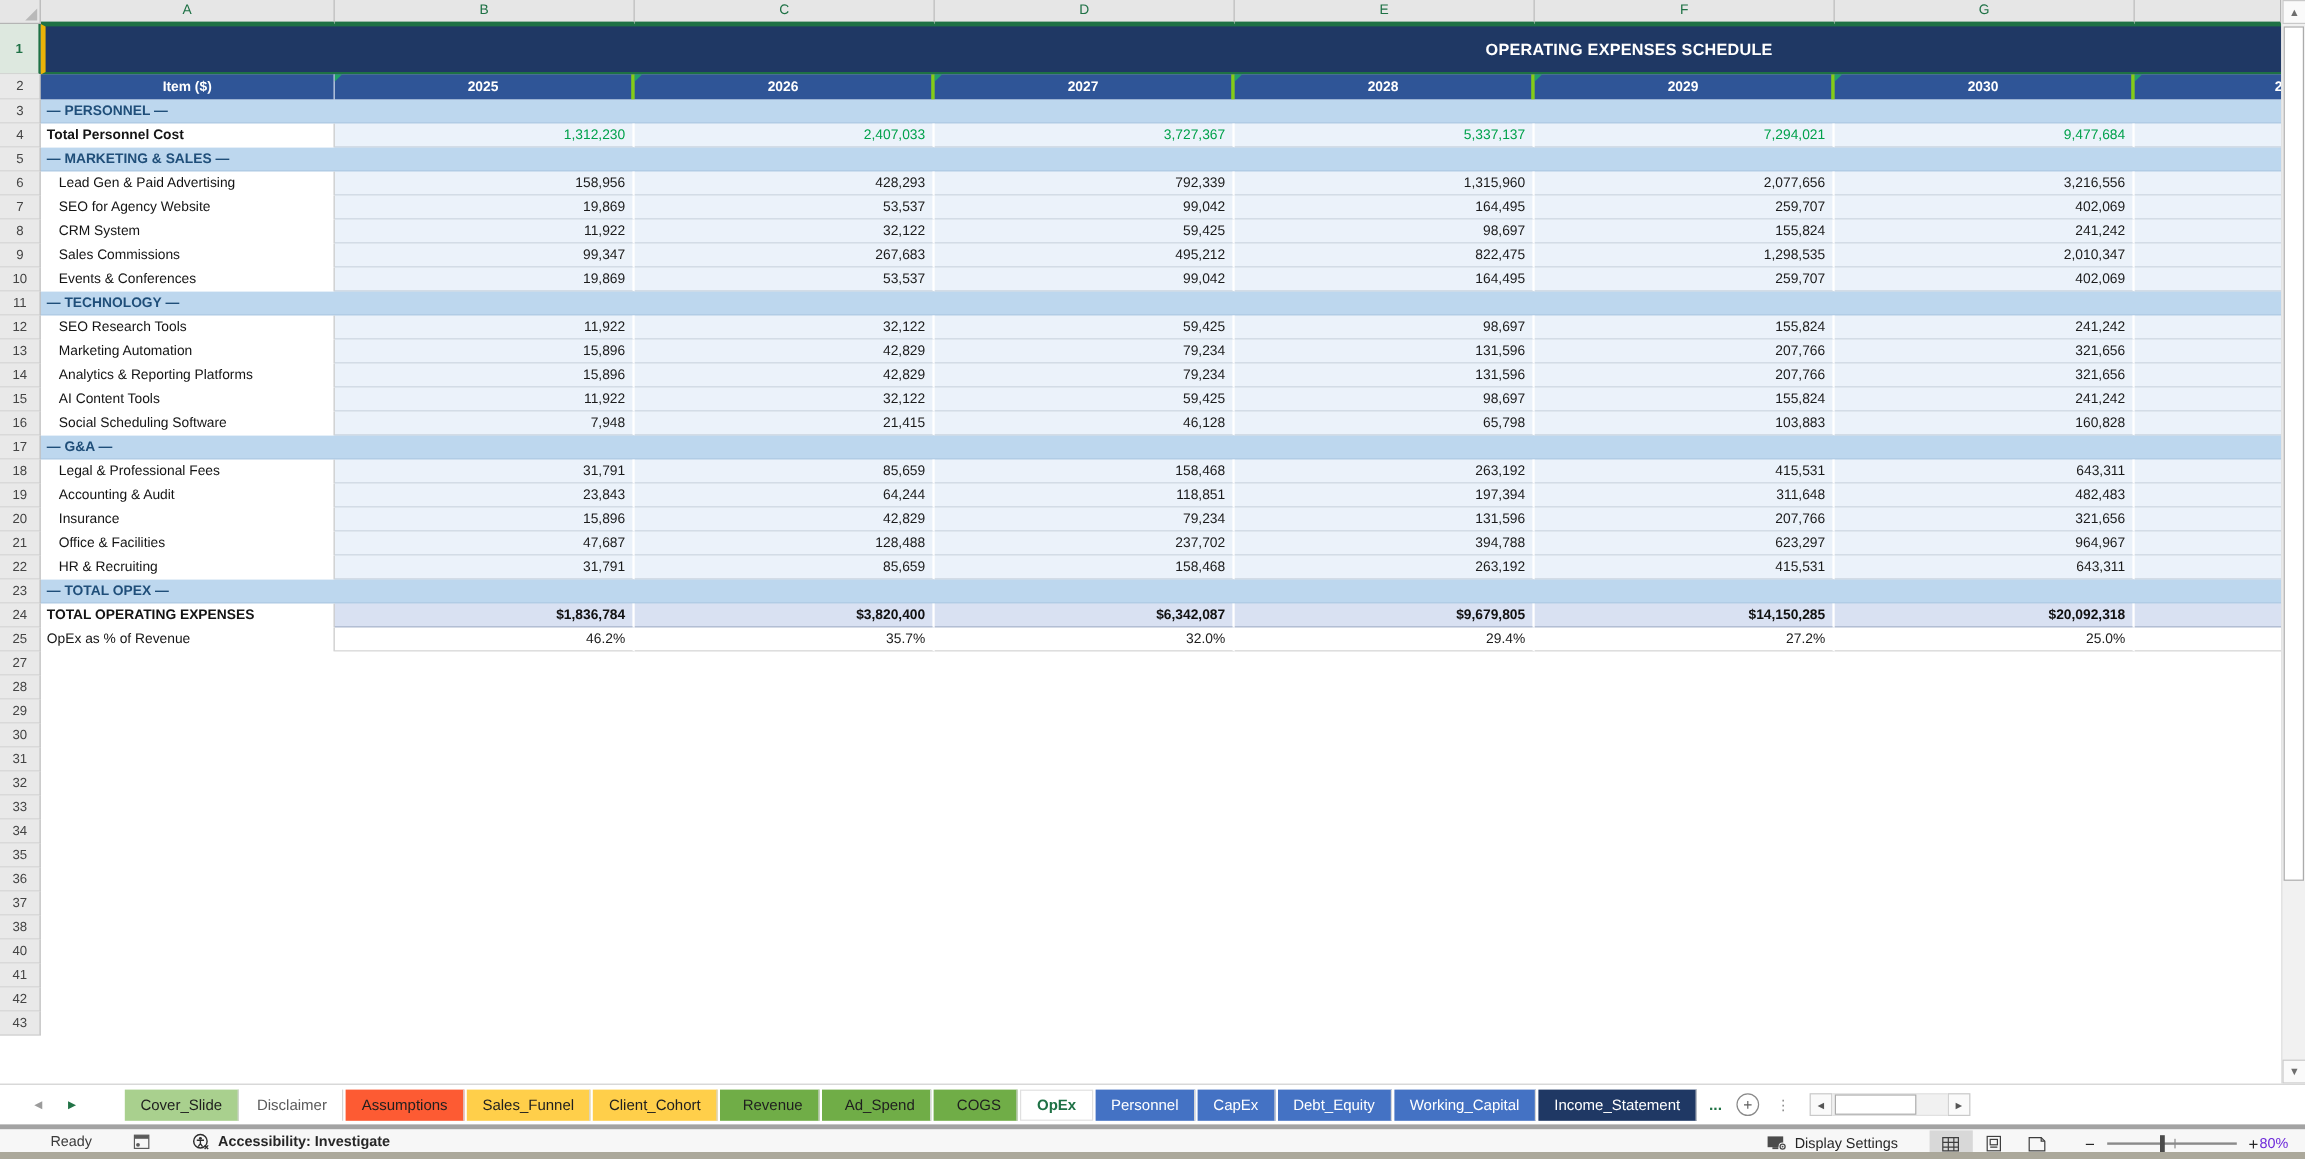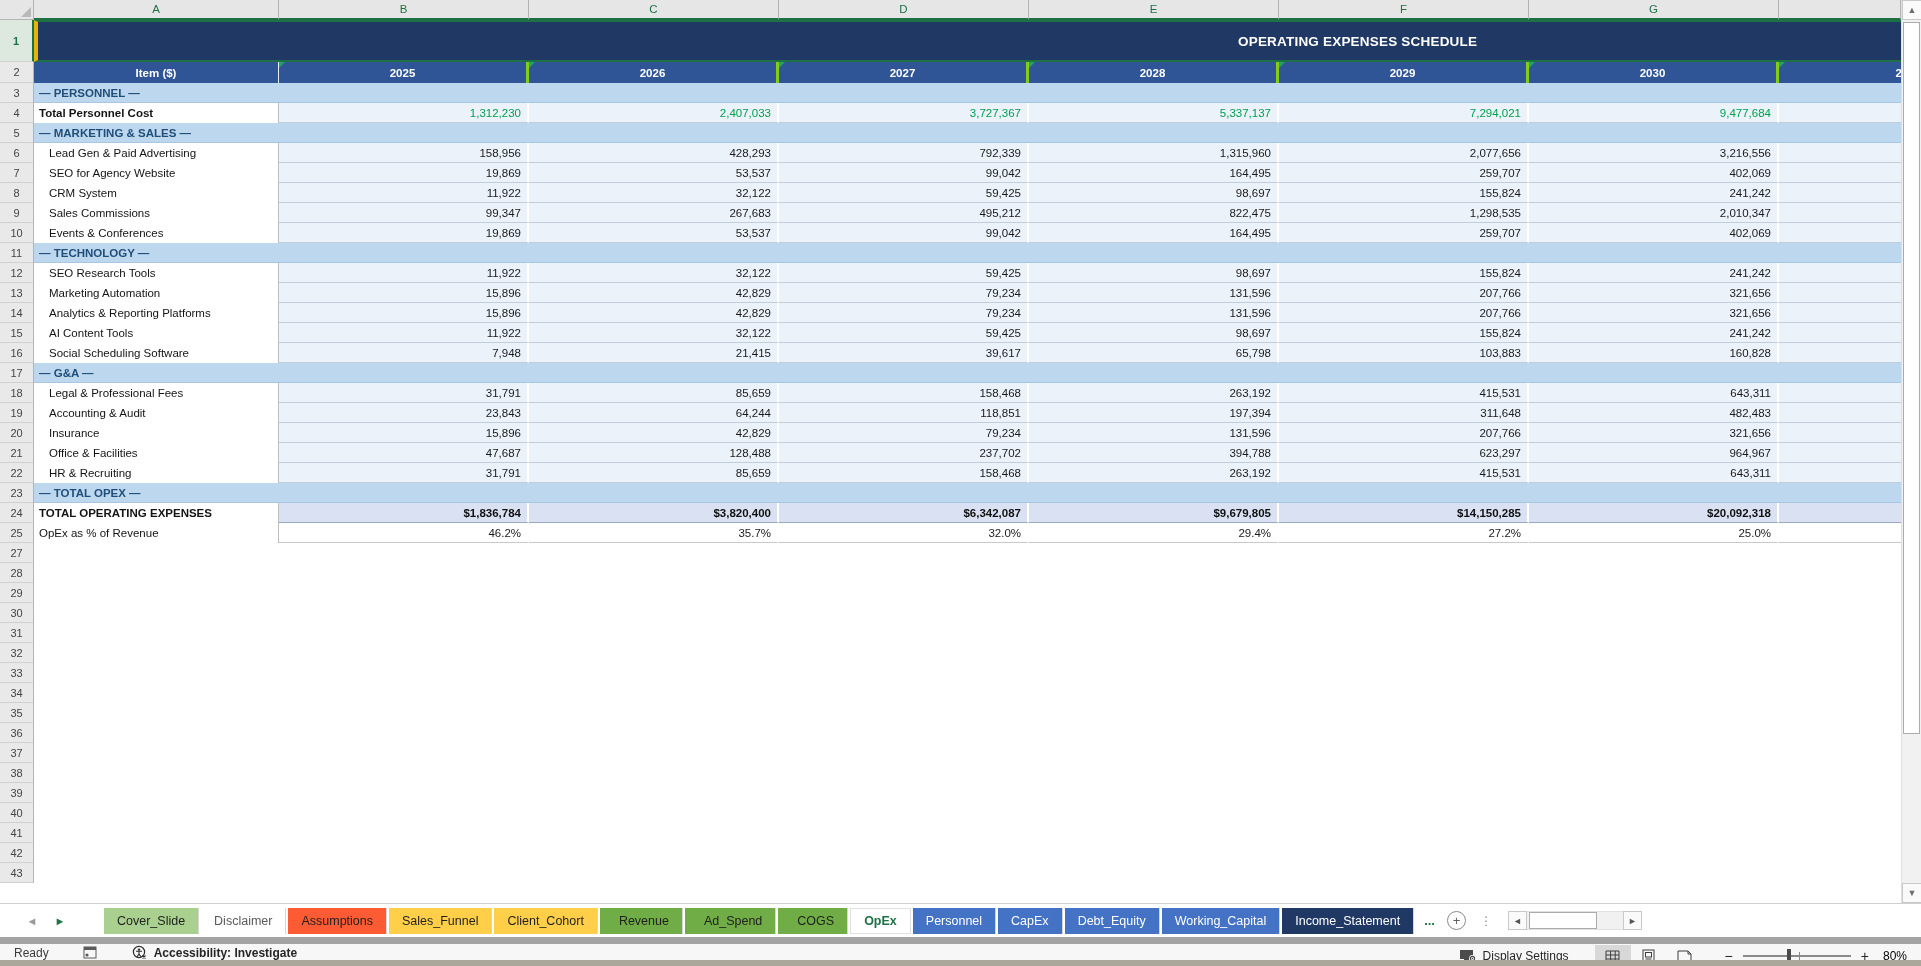--- a/index.html
+++ b/index.html
@@ -94,35 +94,35 @@
   #hscroll { display:flex; align-items:center; margin-left:16px; }
   .hs-btn { width:19px; height:19px; background:#FAFAFA; border:1px solid #C9C9C9; color:#555;
     font-size:9px; display:flex; align-items:center; justify-content:center; }
   #hs-track { width:96px; height:19px; background:#F1F1F1; border-top:1px solid #E1E1E1;
     border-bottom:1px solid #E1E1E1; position:relative; }
   #hs-thumb { position:absolute; left:2px; top:0; width:68px; height:17px; background:#fff;
     border:1px solid #ABABAB; }
 
   
   #statusbar { position:absolute; left:0; top:937px; width:1921px; height:24px; background:#F7F7F7;
-    border-top:7px solid #a3a3a3; display:flex; align-items:center; font-size:12px; color:#3B3B3B; }
+    border-top:4px solid #a3a3a3; display:flex; align-items:center; font-size:12px; color:#3B3B3B;padding-left:28px; }
   #sb-ready { margin-left:14px; }
   .sb-ico { margin-left:34px; display:flex; align-items:center; }
   #sb-access { margin-left:7px; font-weight:bold; color:#262626; }
   #sb-right { position:absolute; right:14px; top:0; height:24px; display:flex; align-items:center; }
   #sb-display { display:flex; align-items:center; gap:6px; color:#262626; }
   .viewbtn { width:36px; height:22px; display:flex; align-items:center; justify-content:center; }
   .viewbtn.active { background:#D8D8D8; }
   #view-group { display:flex; margin-left:26px; }
   #zoom-minus { margin-left:22px; color:#262626; font-size:14px; }
   #zoom-track { width:108px; height:2px; background:#8A8A8A; margin:0 10px; position:relative; }
   #zoom-thumb { position:absolute; left:44px; top:-6px; width:4px; height:14px; background:#4B4B4B; }
   #zoom-tick { position:absolute; left:56px; top:-3px; width:1px; height:8px; background:#8A8A8A; }
   #zoom-plus { color:#262626; font-size:14px; }
-  #zoom-pct { margin-left:14px; color:#000000; }
+  #zoom-pct { margin-left:1px; color:#6d28d9; }
 
   #bottom-strip { position:absolute; left:0; top:960px; width:1921px; height:6px; background:#ABA89B; }
 
   svg { display:block; }
 </style>
 </head>
 <body>
 
 <div id="app">
 
@@ -300,21 +300,21 @@
         <div class="val">98,697</div>
         <div class="val">155,824</div>
         <div class="val">241,242</div>
         <div class="val h"></div>
       </div>
       <div class="row gridrow ">
         <div class="rn">16</div>
         <div class="lbl indent">Social Scheduling Software</div>
         <div class="val">7,948</div>
         <div class="val">21,415</div>
-        <div class="val">39,617</div>
+        <div class="val">46,128</div>
         <div class="val">65,798</div>
         <div class="val">103,883</div>
         <div class="val">160,828</div>
         <div class="val h"></div>
       </div>
       <div class="row gridrow band-row">
         <div class="rn">17</div>
         <div class="band">— G&amp;A —</div>
       </div>
       <div class="row gridrow ">
@@ -437,24 +437,20 @@
       <div class="row gridrow">
         <div class="rn">36</div>
         <div class="empty-body"></div>
       </div>
       <div class="row gridrow">
         <div class="rn">37</div>
         <div class="empty-body"></div>
       </div>
       <div class="row gridrow">
         <div class="rn">38</div>
-        <div class="empty-body"></div>
-      </div>
-      <div class="row gridrow">
-        <div class="rn">39</div>
         <div class="empty-body"></div>
       </div>
       <div class="row gridrow">
         <div class="rn">40</div>
         <div class="empty-body"></div>
       </div>
       <div class="row gridrow">
         <div class="rn">41</div>
         <div class="empty-body"></div>
       </div>

